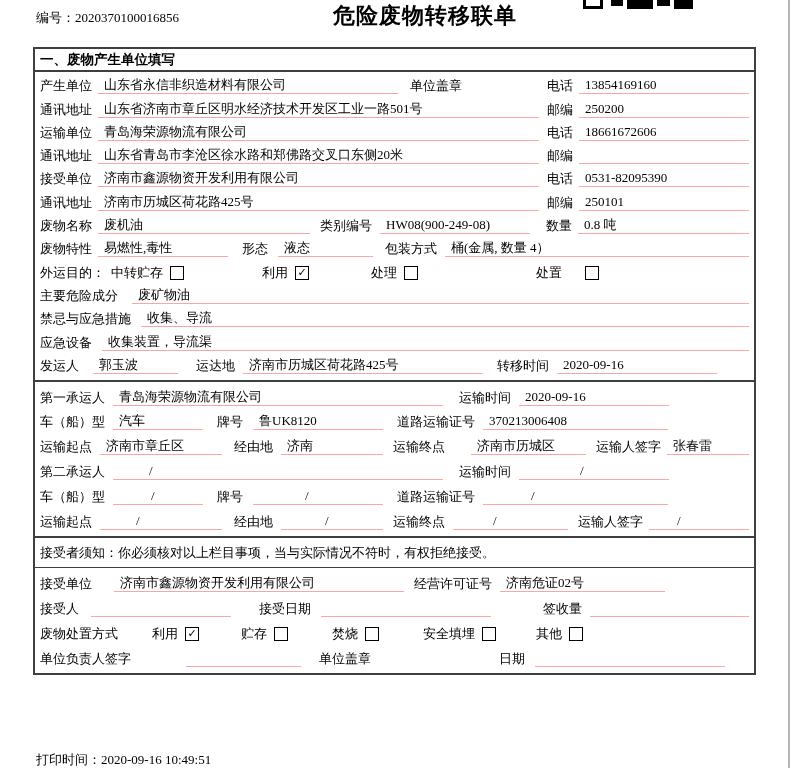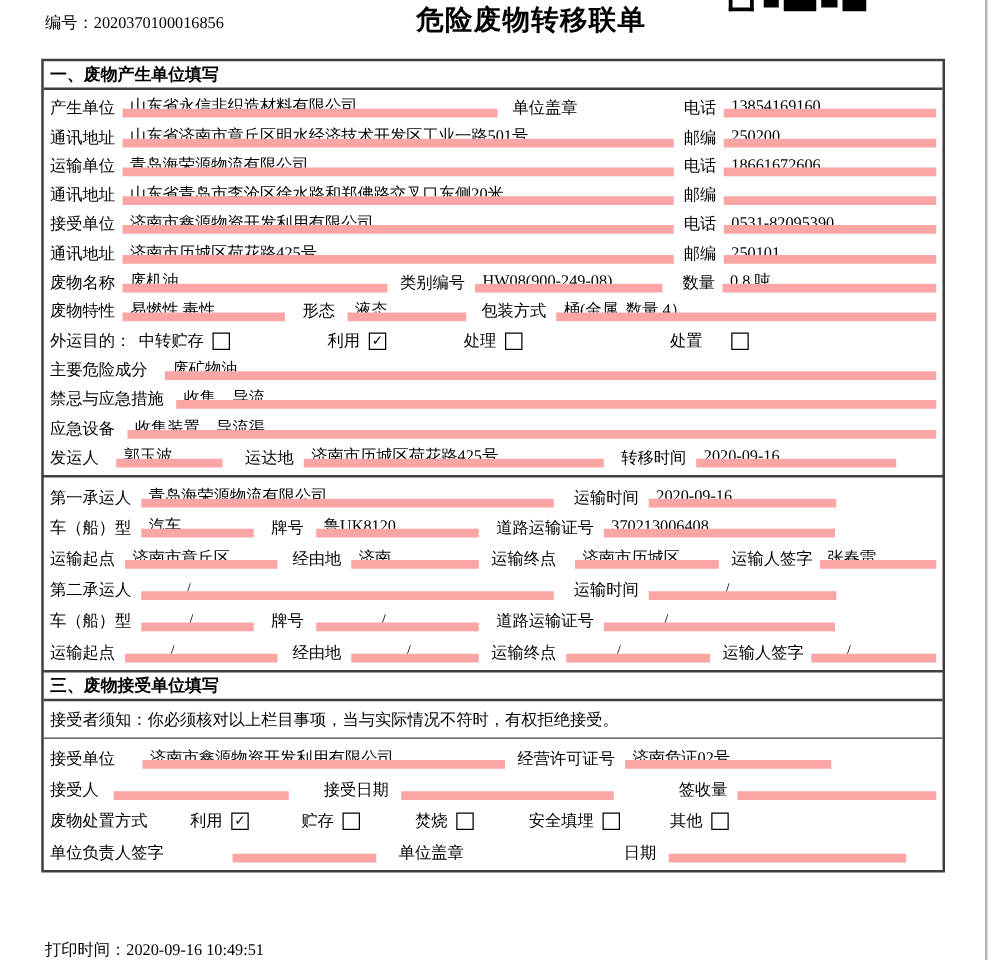--- a/index.html
+++ b/index.html
@@ -22,21 +22,21 @@
   .sect + .sect{margin-top:-2px;}
   .sect-head{font-weight:bold;font-size:13.5px;line-height:16px;padding:3px 5px 2px;
              border-bottom:2px solid #3f3f3f;}
   .notice{padding:7px 5px 6px;border-bottom:1px solid #3f3f3f;line-height:16px;}
   .rows{padding:2px 5px 3px;}
   .frow{display:flex;align-items:flex-end;box-sizing:border-box;padding-bottom:3px;}
   .s1 .frow{height:23.3px;}
   .s2 .frow{height:24.8px;}
   .s3 .frow{height:25px;}
   .seg-label{white-space:pre;line-height:16px;}
-  .seg-value{border-bottom:7px solid #fca5a5;white-space:pre;line-height:16px;height:17px;
+  .seg-value{border-bottom:1px solid #fca5a5;white-space:pre;line-height:16px;height:17px;
              box-sizing:border-box;padding:0 4px 0 6px;overflow:hidden;}
   .seg-gap{flex:1 1 auto;}
   .chk{display:flex;align-items:flex-end;line-height:16px;}
   .chk-box{width:12px;height:12px;border:1px solid #000;margin:0 0 1px 7px;box-sizing:content-box;
            font-family:"DejaVu Sans",sans-serif;font-size:11px;line-height:12px;text-align:center;}
   .print-line{position:absolute;top:751px;left:36px;white-space:pre;}
 </style>
 </head>
 <body>
 
@@ -168,21 +168,21 @@
           <span class="seg-value" style="width: 130px; margin-left: 10px;">鲁UK8120</span>
           <span class="seg-label" style="margin-left: 14px;">道路运输证号</span>
           <span class="seg-value" style="width: 185px; margin-left: 8px;">370213006408</span>
         </div>
         <div class="frow">
           <span class="seg-label">运输起点</span>
           <span class="seg-value" style="width: 122px; margin-left: 8px;">济南市章丘区</span>
           <span class="seg-label" style="margin-left: 12px;">经由地</span>
           <span class="seg-value" style="width: 102px; margin-left: 8px;">济南</span>
           <span class="seg-label" style="margin-left: 10px;">运输终点</span>
-          <span class="seg-value" style="width: 115px; margin-left: 15px;">济南市历城区</span>
+          <span class="seg-value" style="width: 115px; margin-left: 26px;">济南市历城区</span>
           <span class="seg-label" style="margin-left: 10px;">运输人签字</span>
           <span class="seg-value" style="flex: 1 1 auto; margin-left: 6px;">张春雷</span>
         </div>
         <div class="frow">
           <span class="seg-label">第二承运人</span>
           <span class="seg-value" style="width: 330px; padding-left: 36px; margin-left: 8px;">/</span>
           <span class="seg-label" style="margin-left: 16px;">运输时间</span>
           <span class="seg-value" style="width: 150px; padding-left: 61px; margin-left: 8px;">/</span>
         </div>
         <div class="frow">
@@ -200,21 +200,20 @@
           <span class="seg-value" style="width: 102px; padding-left: 44px; margin-left: 8px;">/</span>
           <span class="seg-label" style="margin-left: 10px;">运输终点</span>
           <span class="seg-value" style="width: 115px; padding-left: 40px; margin-left: 8px;">/</span>
           <span class="seg-label" style="margin-left: 10px;">运输人签字</span>
           <span class="seg-value" style="flex: 1 1 auto; padding-left: 28px; margin-left: 6px;">/</span>
         </div>
       </div>
   </div>
 
   <div class="sect s3">
-    <div class="sect-head">三、废物接受单位填写</div>
     <div class="notice">接受者须知：你必须核对以上栏目事项，当与实际情况不符时，有权拒绝接受。</div>
     <div class="rows">
         <div class="frow">
           <span class="seg-label">接受单位</span>
           <span class="seg-value" style="width: 290px; margin-left: 22px;">济南市鑫源物资开发利用有限公司</span>
           <span class="seg-label" style="margin-left: 10px;">经营许可证号</span>
           <span class="seg-value" style="width: 165px; margin-left: 8px;">济南危证02号</span>
         </div>
         <div class="frow">
           <span class="seg-label">接受人</span>

